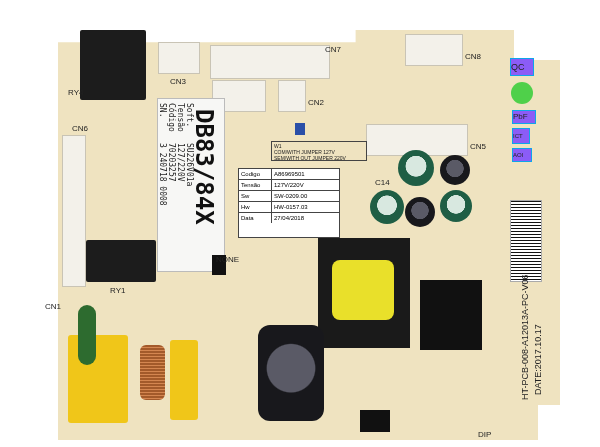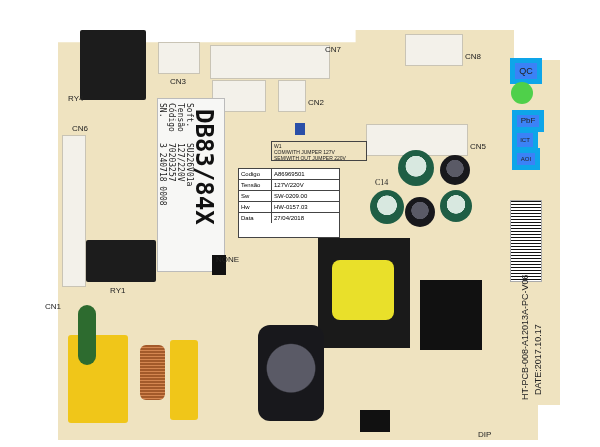--- a/index.html
+++ b/index.html
@@ -21,33 +21,33 @@
   .elx{position:absolute;left:238px;top:168px;width:100px;height:68px;background:#fff;border:1px solid #444;font-size:6px;}
   .elx .hd{text-align:center;font-size:8px;border-bottom:1px solid #444;padding:1px 0;}
   .elx .r{display:flex;border-bottom:1px solid #444;height:10px;line-height:10px;}
   .elx .r span:first-child{width:30px;border-right:1px solid #444;padding-left:2px;}
   .elx .r span:last-child{padding-left:2px;}
   .jumpnote{position:absolute;left:271px;top:141px;width:96px;height:20px;border:1px solid #444;font-size:5px;line-height:6px;padding:1px 2px;box-sizing:border-box;color:#222;}
   .xfmr{position:absolute;left:318px;top:238px;width:92px;height:110px;background:#1a1a1a;}
   .xfmr .coil{position:absolute;left:14px;top:22px;width:62px;height:60px;background:#e9e02a;border-radius:8px;}
   .heatsink{position:absolute;left:420px;top:280px;width:62px;height:70px;background:#111;}
   .ycap{position:absolute;background:#f0c619;border-radius:3px;}
-  .badge{position:absolute;border:5px solid #0ea5e9;font-size:9px;text-align:center;color:#222;background:#3b82f6;}
+  .badge{position:absolute;border:1px solid #0ea5e9;font-size:9px;text-align:left;color:#222;background:#8b5cf6;}
   .green-dot{position:absolute;left:511px;top:82px;width:22px;height:22px;border-radius:50%;background:#4fd04a;}
   .barcode{position:absolute;left:510px;top:200px;width:30px;height:80px;background:repeating-linear-gradient(180deg,#111 0 1px,#fff 1px 3px);border:1px solid #aaa;}
   .vtext{position:absolute;transform:rotate(-90deg);transform-origin:left top;font-size:9px;color:#222;white-space:nowrap;}
 </style>
 </head>
 <body>
 
 <div class="board"></div>
 <div class="board2"></div>
 
 <div class="relay" style="left:80px;top:30px;width:66px;height:70px;"></div>
-<div class="lbl" style="left:68px;top:94px;">RY4</div>
+<div class="lbl" style="left:68px;top:88px;">RY4</div>
 
 <div class="conn" style="left:158px;top:42px;width:40px;height:30px;"></div>
 <div class="lbl" style="left:170px;top:77px;">CN3</div>
 <div class="conn" style="left:210px;top:45px;width:118px;height:32px;"></div>
 <div class="lbl" style="left:325px;top:45px;">CN7</div>
 <div class="conn" style="left:212px;top:80px;width:52px;height:30px;"></div>
 <div class="lbl" style="left:196px;top:98px;">CN4</div>
 <div class="conn" style="left:278px;top:80px;width:26px;height:30px;"></div>
 <div class="lbl" style="left:308px;top:98px;">CN2</div>
 <div class="conn" style="left:405px;top:34px;width:56px;height:30px;"></div>
@@ -100,21 +100,21 @@
       <span>Data</span>
       <span>27/04/2018</span>
     </div>
 </div>
 
 <div class="cap-g" style="left:398px;top:150px;width:36px;height:36px;"></div>
 <div class="cap-b" style="left:440px;top:155px;width:30px;height:30px;"></div>
 <div class="cap-g" style="left:370px;top:190px;width:34px;height:34px;"></div>
 <div class="cap-b" style="left:405px;top:197px;width:30px;height:30px;"></div>
 <div class="cap-g" style="left:440px;top:190px;width:32px;height:32px;"></div>
-<div class="lbl" style="left:375px;top:178px;font-family:Liberation Serif, serif;">C14</div>
+<div class="lbl" style="left:375px;top:178px;">C14</div>
 
 <div class="xfmr">
     <div class="coil"></div>
   </div>
 <div class="heatsink"></div>
 
 <div class="cap-b" style="left:258px;top:325px;width:66px;height:96px;border-radius:12px;"></div>
 
 <div class="ycap" style="left:68px;top:335px;width:60px;height:88px;"></div>
 <div class="ycap" style="left:170px;top:340px;width:28px;height:80px;"></div>

